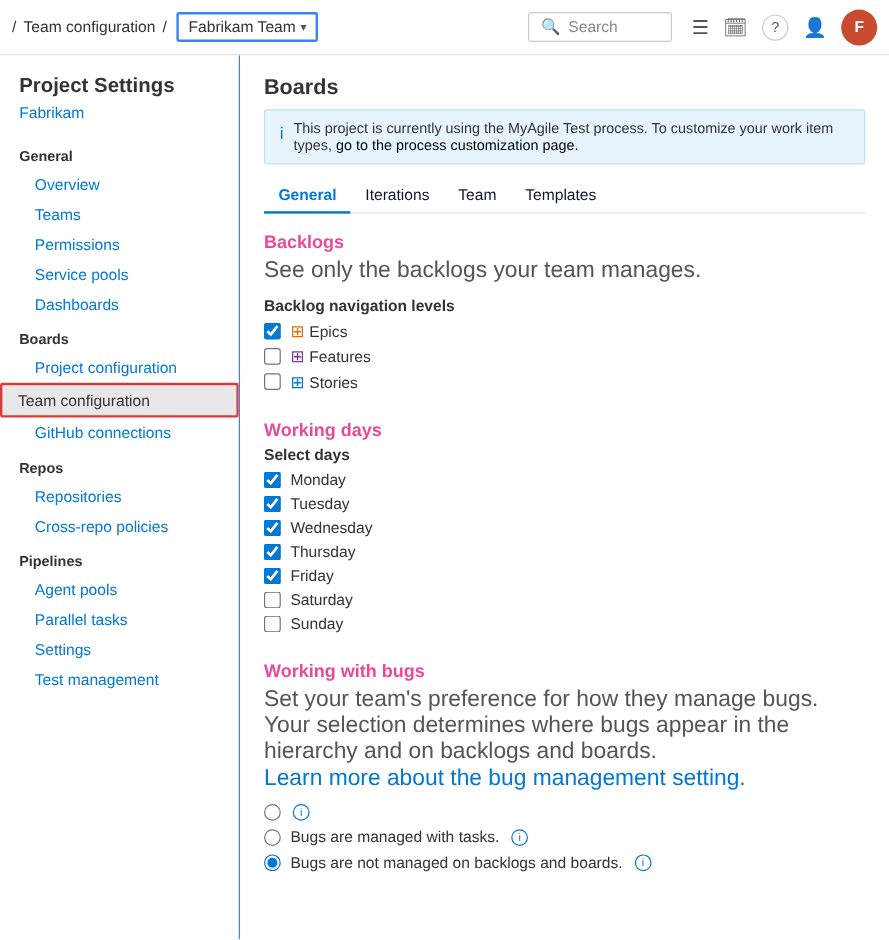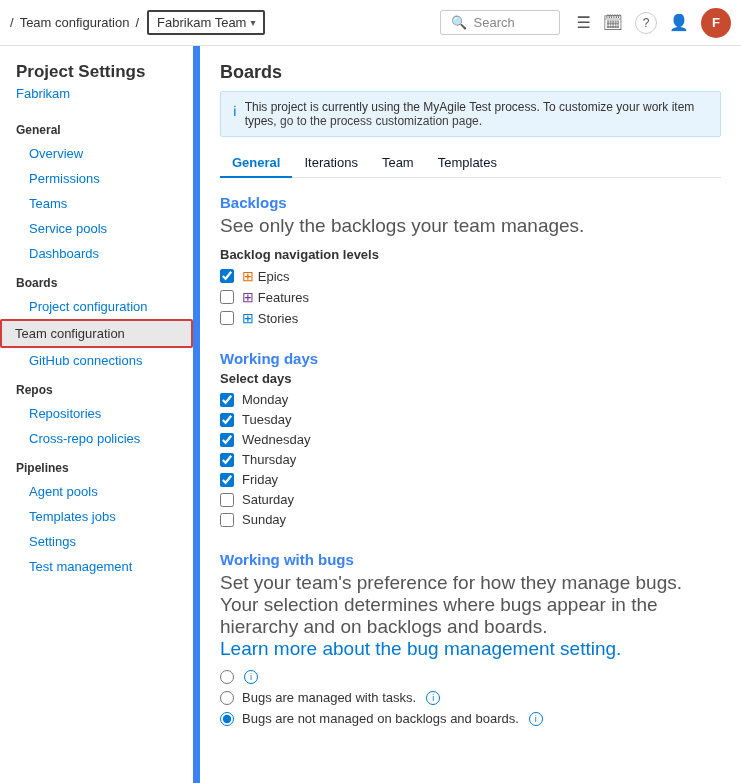--- a/index.html
+++ b/index.html
@@ -18,21 +18,21 @@
     }
     .topbar-breadcrumb {
       display: flex;
       align-items: center;
       gap: 6px;
       color: #555;
       font-size: 13px;
     }
     .topbar-breadcrumb span { color: #333; }
     .topbar-team-selector {
-      border: 2px solid #404040;
+      border: 2px solid #3b82f6;
       border-radius: 2px;
       padding: 3px 8px;
       display: flex;
       align-items: center;
       gap: 4px;
       cursor: pointer;
       font-size: 13px;
       color: #333;
     }
     .topbar-team-selector .chevron { font-size: 10px; color: #555; }
@@ -68,21 +68,21 @@
     .main-layout {
       display: flex;
       flex: 1;
       overflow: hidden;
     }
 
     
     .sidebar {
       width: 200px;
       flex-shrink: 0;
-      border-right: 7px solid #3b82f6;
+      border-right: 1px solid #3b82f6;
       overflow-y: auto;
       padding: 16px 0;
     }
     .sidebar-title {
       font-size: 17px;
       font-weight: 600;
       color: #333;
       padding: 0 16px 4px 16px;
     }
     .sidebar-project-name {
@@ -134,21 +134,21 @@
       border-radius: 2px;
       padding: 8px 12px;
       font-size: 12px;
       color: #333;
       margin-bottom: 12px;
       display: flex;
       gap: 8px;
       align-items: flex-start;
     }
     .info-icon { color: #0078d4; font-size: 14px; flex-shrink: 0; margin-top: 1px; }
-    .info-banner a { color: #404040; text-decoration: none; }
+    .info-banner a { color: #000000; text-decoration: none; }
 
     
     .tabs {
       display: flex;
       border-bottom: 1px solid #e0e0e0;
       margin-bottom: 16px;
       gap: 0;
     }
     .tab {
       padding: 6px 12px;
@@ -159,21 +159,21 @@
       margin-bottom: -1px;
     }
     .tab.active {
       color: #0078d4;
       border-bottom: 2px solid #0078d4;
       font-weight: 600;
     }
 
     
     .section { margin-bottom: 24px; }
-    .section-title { font-size: 15px; font-weight: 600; color: #3b82f6; margin-bottom: 4px; }
+    .section-title { font-size: 15px; font-weight: 600; color: #ec4899; margin-bottom: 4px; }
     .section-desc { font-size: 19px; color: #555; margin-bottom: 10px; }
     .section-desc a { color: #0078d4; text-decoration: none; }
     .subsection-title { font-size: 13px; font-weight: 600; color: #333; margin-bottom: 6px; }
 
     
     .checkbox-row {
       display: flex;
       align-items: center;
       gap: 8px;
       margin-bottom: 5px;
@@ -251,37 +251,37 @@
 </div>
 
 <div class="main-layout">
 
   <div class="sidebar">
     <div class="sidebar-title">Project Settings</div>
     <div class="sidebar-project-name">Fabrikam</div>
 
     <div class="sidebar-section-label">General</div>
     <a class="sidebar-item">Overview</a>
+    <a class="sidebar-item">Teams</a>
     <a class="sidebar-item">Permissions</a>
-    <a class="sidebar-item">Teams</a>
     <a class="sidebar-item">Service pools</a>
     <a class="sidebar-item">Dashboards</a>
 
     <div class="sidebar-section-label">Boards</div>
     <a class="sidebar-item">Project configuration</a>
     <a class="sidebar-item active">Team configuration</a>
     <a class="sidebar-item">GitHub connections</a>
 
     <div class="sidebar-section-label">Repos</div>
     <a class="sidebar-item">Repositories</a>
     <a class="sidebar-item">Cross-repo policies</a>
 
     <div class="sidebar-section-label">Pipelines</div>
     <a class="sidebar-item">Agent pools</a>
-    <a class="sidebar-item">Templates jobs</a>
+    <a class="sidebar-item">Parallel tasks</a>
     <a class="sidebar-item">Settings</a>
     <a class="sidebar-item">Test management</a>
   </div>
 
   <div class="content">
     <div class="content-title">Boards</div>
 
     <div class="info-banner">
       <span class="info-icon">ℹ</span>
       <span>

